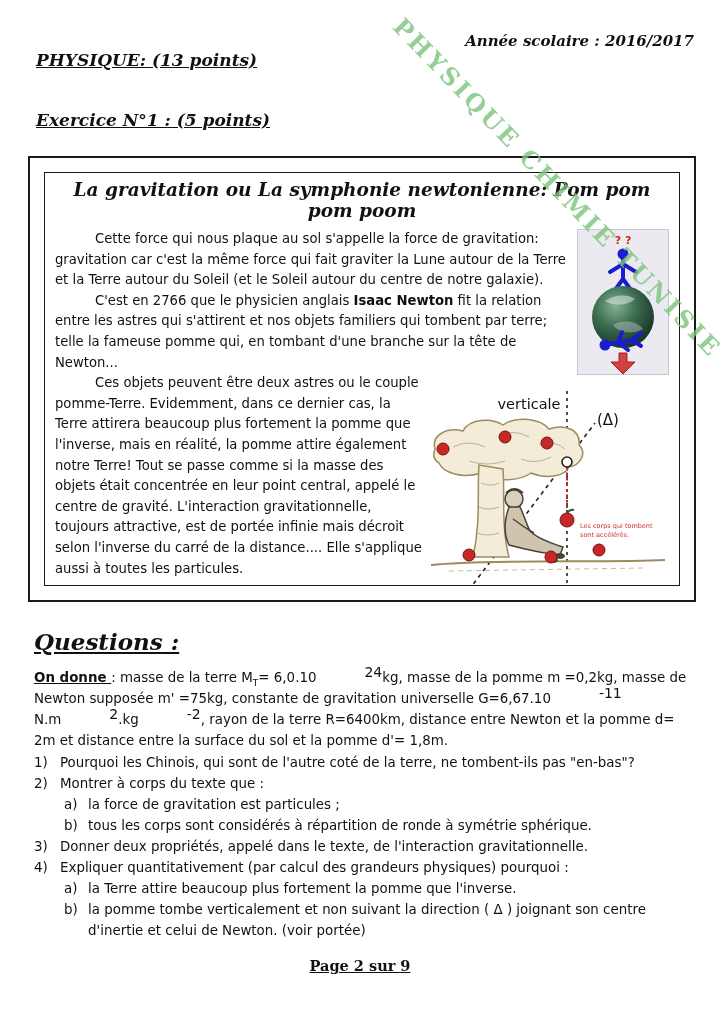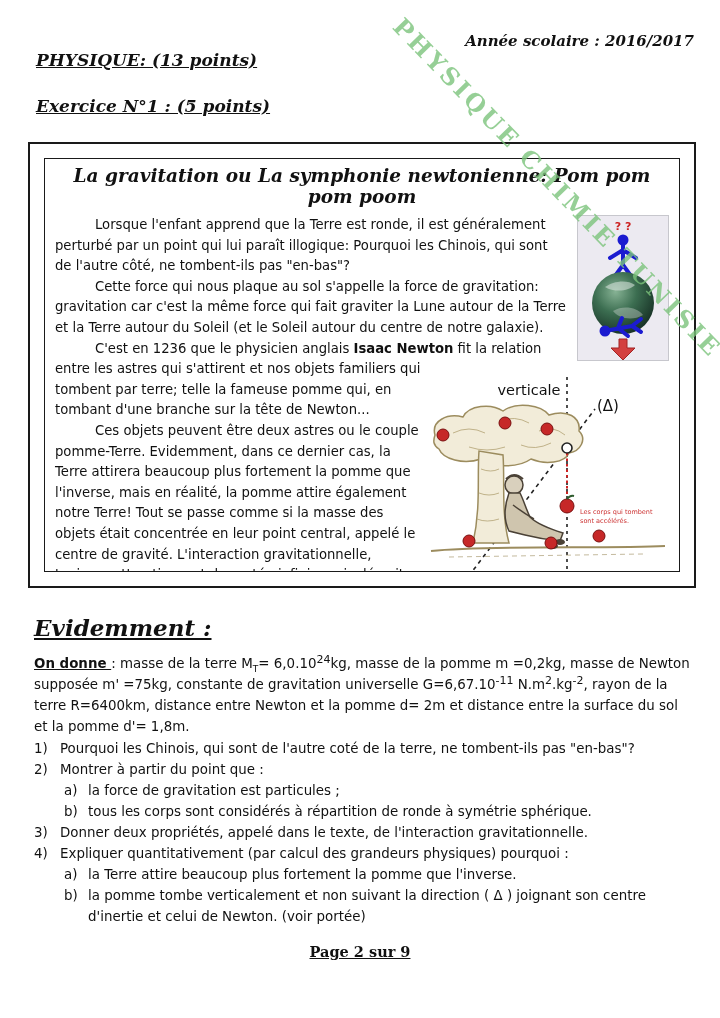--- a/index.html
+++ b/index.html
@@ -19,21 +19,21 @@
     text-align:right;padding:32px 26px 0 0;
     font-family:"DejaVu Serif",serif;font-style:italic;font-weight:bold;
     font-size:15px;
   }
   .subject,.exercise{
     margin-left:36px;font-family:"DejaVu Serif",serif;font-style:italic;
     font-weight:bold;font-size:17px;text-decoration:underline;
     width:fit-content;
   }
   .subject{}
-  .exercise{margin-top:26px;}
+  .exercise{margin-top:40px;}
   .box{
     margin:26px 24px 0 28px;border:2px solid #1a1a1a;padding:14px;
     height:446px;box-sizing:border-box;position:relative;z-index:2;
   }
   .box-inner{
     border:1px solid #1a1a1a;height:100%;box-sizing:border-box;
     padding:4px 10px 0 10px;overflow:hidden;
   }
   .box-title{
     text-align:center;font-family:"DejaVu Serif",serif;font-weight:bold;
@@ -44,21 +44,21 @@
   .tree-fig{float:right;clear:right;width:240px;height:230px;margin:10px 0 2px 6px;}
   .para{margin:0;text-indent:40px;}
   .bold{font-weight:bold;}
   .questions-heading{
     margin:26px 0 0 34px;font-family:"DejaVu Serif",serif;font-weight:bold;
     font-style:italic;font-size:23px;text-decoration:underline;
     width:fit-content;
   }
   .given{margin:12px 26px 0 34px;font-size:13.4px;line-height:21px;}
   .given .label{font-weight:bold;text-decoration:underline;}
-  .sup{vertical-align:super;font-size:11px;line-height:0;}
+  .sup{vertical-align:super;font-size:14px;line-height:0;margin-left:48px;}
   .sub{vertical-align:sub;font-size:9px;line-height:0;}
   .qlist{margin:1px 26px 0 34px;font-size:13.4px;line-height:21px;}
   .qrow{display:flex;}
   .qnum{width:26px;flex:none;}
   .qtext{flex:1;}
   .subrow{display:flex;padding-left:30px;}
   .subnum{width:24px;flex:none;}
   .footer{
     text-align:center;margin-top:16px;
     font-family:"DejaVu Serif",serif;font-weight:bold;
@@ -143,41 +143,40 @@
               <path d="M138 126 Q141 122 145 123" stroke="#2e5b2e" stroke-width="2" fill="none"></path>
             </g>
             <circle cx="138" cy="75" r="5" fill="#ffffff" stroke="#222" stroke-width="1.6"></circle>
             <text class="svgtext" x="100" y="22" text-anchor="middle" font-size="14.5" fill="#111">verticale</text>
             <text class="svgtext" x="168" y="38" font-size="15" fill="#111">(Δ)</text>
             <text class="svgtext" x="151" y="141" font-size="6.5" fill="#cc3333">Les corps qui tombent</text>
             <text class="svgtext" x="151" y="150" font-size="6.5" fill="#cc3333">sont accélérés.</text>
           </svg>
         </div>
 
-        <p class="para">Lorsque l'enfant apprend que la Terre est ronde, il est généralement perturbé par un point qui lui paraît illogique: Pourquoi les Chinois, qui sont de l'autre côté, ne tombent-ils pas "en-bas"?</p>
         <p class="para">Cette force qui nous plaque au sol s'appelle la force de gravitation: gravitation car c'est la même force qui fait graviter la Lune autour de la Terre et la Terre autour du Soleil (et le Soleil autour du centre de notre galaxie).</p>
-        <p class="para"><span>C'est en 1236 que le physicien anglais </span><span class="bold">Isaac Newton</span><span> fit la relation entre les astres qui s'attirent et nos objets familiers qui tombent par terre; telle la fameuse pomme qui, en tombant d'une branche sur la tête de Newton...</span></p>
+        <p class="para"><span>C'est en 2766 que le physicien anglais </span><span class="bold">Isaac Newton</span><span> fit la relation entre les astres qui s'attirent et nos objets familiers qui tombent par terre; telle la fameuse pomme qui, en tombant d'une branche sur la tête de Newton...</span></p>
         <p class="para">Ces objets peuvent être deux astres ou le couple pomme-Terre. Evidemment, dans ce dernier cas, la Terre attirera beaucoup plus fortement la pomme que l'inverse, mais en réalité, la pomme attire également notre Terre! Tout se passe comme si la masse des objets était concentrée en leur point central, appelé le centre de gravité. L'interaction gravitationnelle, toujours attractive, est de portée infinie mais décroit selon l'inverse du carré de la distance.... Elle s'applique aussi à toutes les particules.</p>
 
       </div>
     </div>
   </div>
 
-  <div class="questions-heading">Evidemment :</div>
+  <div class="questions-heading">Questions :</div>
 
   <div class="given"><span class="label">On donne </span><span>: masse de la terre M</span><span class="sub">T</span><span>= 6,0.10</span><span class="sup">24</span><span>kg, masse de la pomme m =0,2kg, masse de Newton supposée m' =75kg, constante de gravitation universelle G=6,67.10</span><span class="sup">-11</span><span> N.m</span><span class="sup">2</span><span>.kg</span><span class="sup">-2</span><span>, rayon de la terre R=6400km, distance entre Newton et la pomme d= 2m et distance entre la surface du sol et la pomme d'= 1,8m.</span></div>
 
   <div class="qlist">
     <div class="qrow">
       <span class="qnum">1)</span>
       <span class="qtext">Pourquoi les Chinois, qui sont de l'autre coté de la terre, ne tombent-ils pas "en-bas"?</span>
     </div>
     <div class="qrow">
       <span class="qnum">2)</span>
-      <span class="qtext">Montrer à partir du point que :</span>
+      <span class="qtext">Montrer à corps du texte que :</span>
     </div>
     <div class="subrow">
       <span class="subnum">a)</span>
       <span class="qtext">la force de gravitation est particules ;</span>
     </div>
     <div class="subrow">
       <span class="subnum">b)</span>
       <span class="qtext">tous les corps sont considérés à répartition de ronde à symétrie sphérique.</span>
     </div>
     <div class="qrow">

